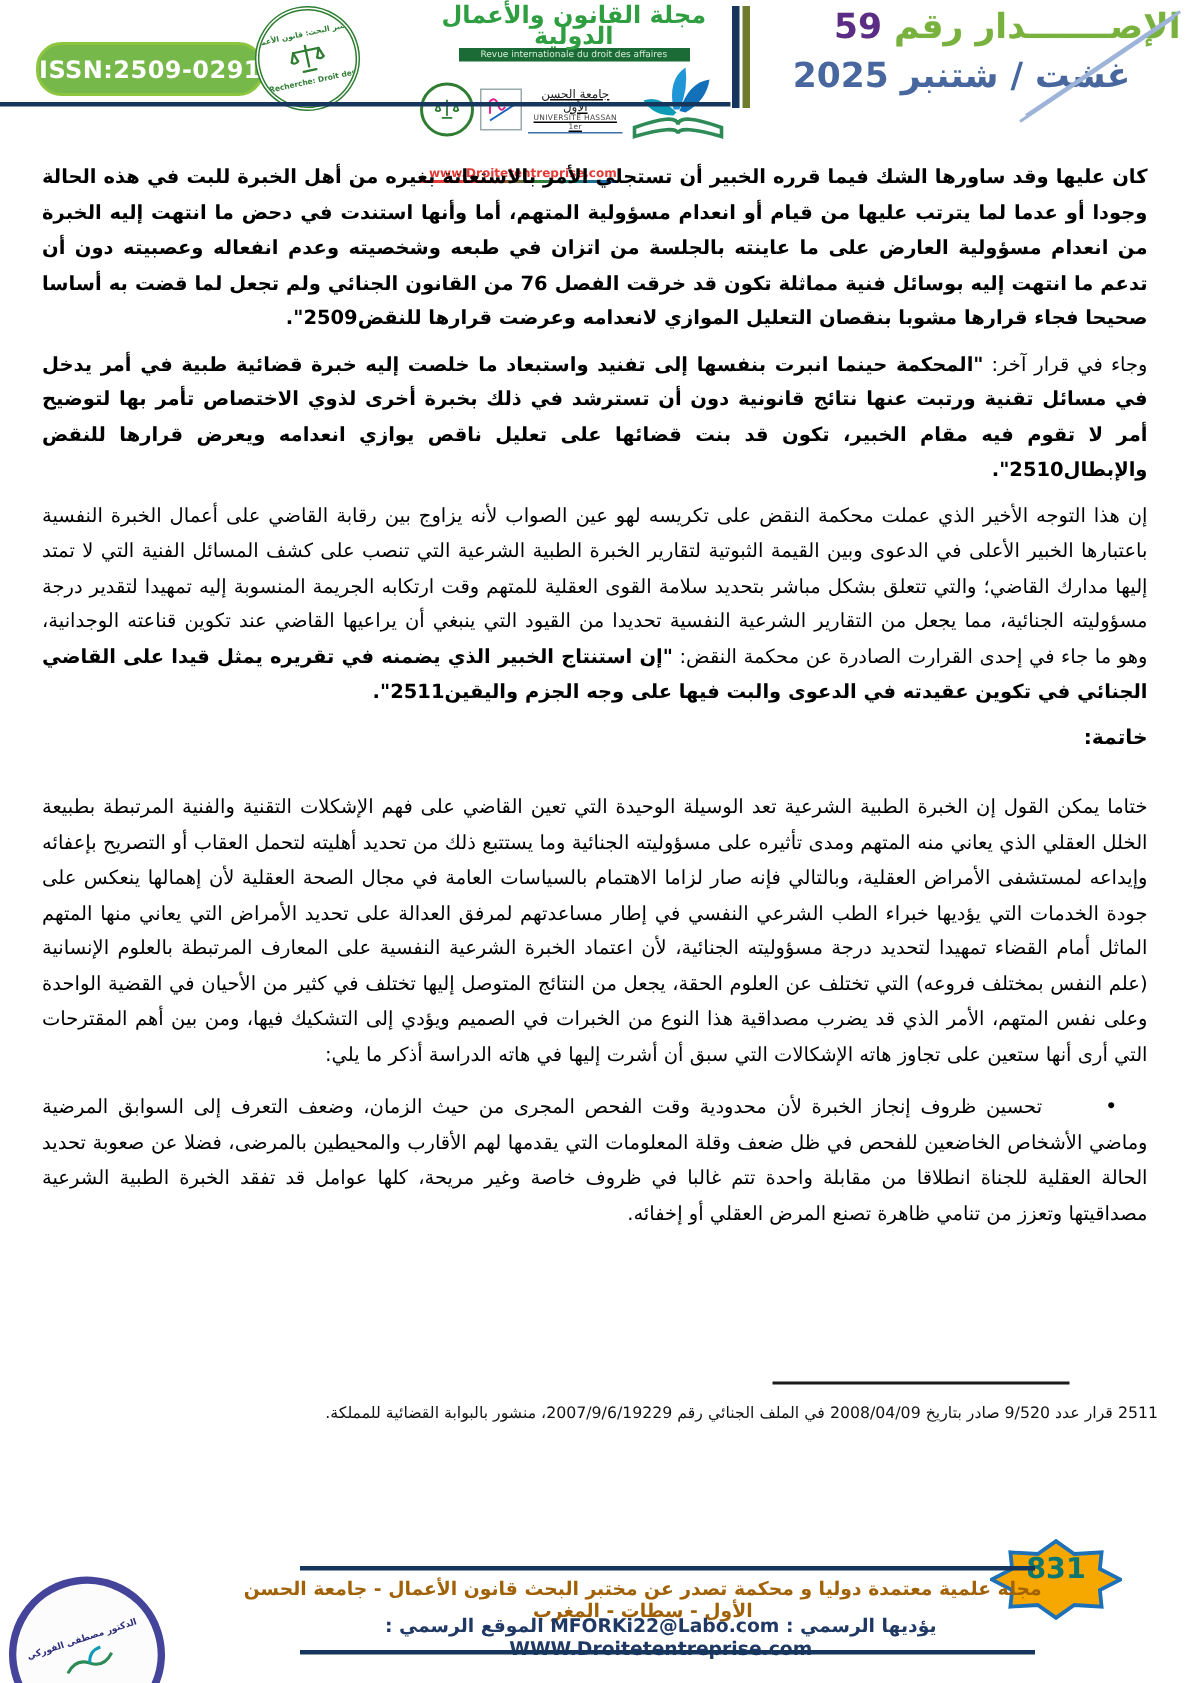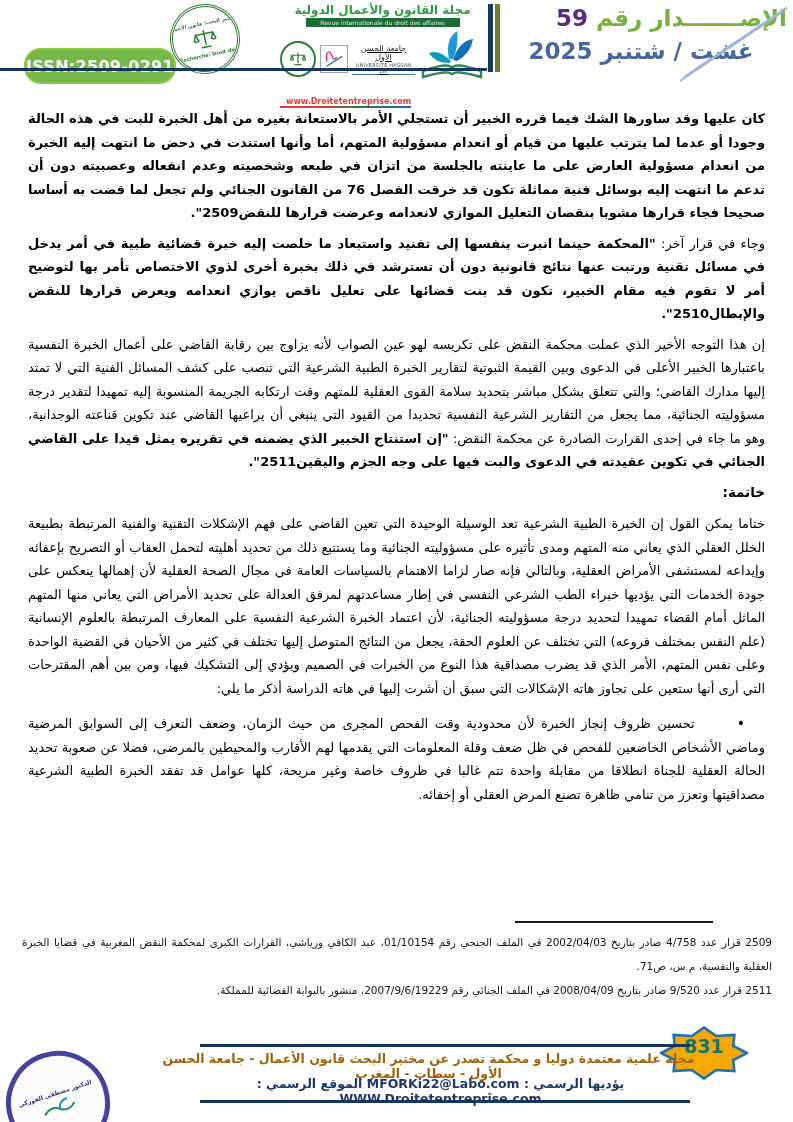--- a/index.html
+++ b/index.html
@@ -1,27 +1,27 @@
 <!DOCTYPE html>
 <html lang="ar"><head>
 <meta charset="utf-8">
 <style>
   html,body{margin:0;padding:0;background:#fff;}
   .page{position:relative;width:793px;height:1122px;background:#ffffff;overflow:hidden;
         font-family:"DejaVu Sans", sans-serif;color:#000;}
   
   .issn-badge{position:absolute;left:24px;top:28px;width:148px;height:32px;background:#76b84a;
     border:2px solid #8cc63f;border-radius:17px;color:#fff;font-weight:bold;font-size:16px;
-    display:flex;align-items:center;justify-content:center;letter-spacing:.3px;margin-top:20px;}
+    display:flex;align-items:center;justify-content:center;letter-spacing:.3px;}
   .seal{position:absolute;border-radius:50%;background:#fff;display:flex;flex-direction:column;
     align-items:center;justify-content:center;text-align:center;overflow:hidden;}
   .seal-lab{left:170px;top:4px;width:64px;height:64px;border:3px double #2e7d32;transform:rotate(-12deg);}
   .seal-micro{font-size:5px;color:#2e7d32;font-weight:bold;line-height:6px;white-space:nowrap;}
   .center-logo{position:absolute;left:280px;top:3px;width:205px;height:74px;}
-  .jt-ar{color:#2f9e41;font-weight:bold;font-size:12px;text-align:center;direction:rtl;line-height:14px;}
+  .jt-ar{color:#2f9e41;font-weight:bold;font-size:16px;text-align:center;direction:rtl;line-height:14px;}
   .jt-fr{background:#1a6b36;color:#d7ecd7;font-size:6px;text-align:center;width:150px;margin:1px auto 2px auto;
     padding:1px 2px;line-height:7px;}
   .logo-row{display:flex;align-items:center;gap:4px;text-decoration:underline;}
   .seal-small{position:relative;width:32px;height:32px;border:2px solid #2e7d32;border-radius:50%;
     display:flex;align-items:center;justify-content:center;background:#fff;flex:0 0 auto;}
   .chart-box{width:26px;height:26px;border:1px solid #9aa;display:flex;align-items:center;justify-content:center;background:#fff;flex:0 0 auto;}
   .univ{flex:1;text-align:center;}
   .univ-ar{font-size:8px;color:#222;direction:rtl;line-height:9px;}
   .univ-fr{font-size:5px;color:#444;letter-spacing:.2px;line-height:6px;border-bottom:1px solid #3b6fb0;}
   .book-wrap{flex:0 0 auto;}
@@ -38,21 +38,21 @@
     font-size:23px;font-weight:bold;color:#47679e;}
   .slash{position:absolute;background:#9db4d8;height:2px;transform-origin:left center;}
   .slash1{left:684px;top:76px;width:124px;transform:rotate(-34deg);}
   .slash2{left:680px;top:80px;width:124px;transform:rotate(-34deg);}
   .header-rule{position:absolute;left:0;top:68px;width:487px;height:3px;background:#17365d;}
   
   .article{position:absolute;top:107px;left:28px;width:737px;direction:rtl;text-align:justify;
     font-size:13px;line-height:23.5px;}
   .article p{margin:0 0 7px 0;}
   .article .b{font-weight:bold;}
-  .article .heading{font-weight:bold;font-size:13.5px;margin:2px 0 8px 0;}
+  .article .heading{font-weight:bold;font-size:13.5px;margin:2px 0 23px 0;}
   .article .bullet{margin-top:12px;}
   .bullet-mark{padding-right:20px;padding-left:42px;font-size:14px;}
   
   .footnote-sep{position:absolute;top:921px;right:80px;width:198px;height:2px;background:#1a1a1a;}
   .footnotes{position:absolute;top:930px;left:22px;width:750px;direction:rtl;text-align:justify;
     font-size:10.5px;line-height:24px;color:#111;}
   .footnotes p{margin:0;}
   
   .star-badge{position:absolute;left:660px;top:1026px;width:88px;height:54px;}
   .star-num{position:absolute;left:0;top:9px;width:88px;text-align:center;font-size:19px;
@@ -148,21 +148,20 @@
       <p class="para"><span class="b">كان عليها وقد ساورها الشك فيما قرره الخبير أن تستجلي الأمر بالاستعانة بغيره من أهل الخبرة للبت في هذه الحالة وجودا أو عدما لما يترتب عليها من قيام أو انعدام مسؤولية المتهم، أما وأنها استندت في دحض ما انتهت إليه الخبرة من انعدام مسؤولية العارض على ما عاينته بالجلسة من اتزان في طبعه وشخصيته وعدم انفعاله وعصبيته دون أن تدعم ما انتهت إليه بوسائل فنية مماثلة تكون قد خرقت الفصل 76 من القانون الجنائي ولم تجعل لما قضت به أساسا صحيحا فجاء قرارها مشوبا بنقصان التعليل الموازي لانعدامه وعرضت قرارها للنقض2509".</span></p>
       <p class="para"><span>وجاء في قرار آخر: </span><span class="b">"المحكمة حينما انبرت بنفسها إلى تفنيد واستبعاد ما خلصت إليه خبرة قضائية طبية في أمر يدخل في مسائل تقنية ورتبت عنها نتائج قانونية دون أن تسترشد في ذلك بخبرة أخرى لذوي الاختصاص تأمر بها لتوضيح أمر لا تقوم فيه مقام الخبير، تكون قد بنت قضائها على تعليل ناقص يوازي انعدامه ويعرض قرارها للنقض والإبطال2510".</span></p>
       <p class="para"><span>إن هذا التوجه الأخير الذي عملت محكمة النقض على تكريسه لهو عين الصواب لأنه يزاوج بين رقابة القاضي على أعمال الخبرة النفسية باعتبارها الخبير الأعلى في الدعوى وبين القيمة الثبوتية لتقارير الخبرة الطبية الشرعية التي تنصب على كشف المسائل الفنية التي لا تمتد إليها مدارك القاضي؛ والتي تتعلق بشكل مباشر بتحديد سلامة القوى العقلية للمتهم وقت ارتكابه الجريمة المنسوبة إليه تمهيدا لتقدير درجة مسؤوليته الجنائية، مما يجعل من التقارير الشرعية النفسية تحديدا من القيود التي ينبغي أن يراعيها القاضي عند تكوين قناعته الوجدانية، وهو ما جاء في إحدى القرارت الصادرة عن محكمة النقض: </span><span class="b">"إن استنتاج الخبير الذي يضمنه في تقريره يمثل قيدا على القاضي الجنائي في تكوين عقيدته في الدعوى والبت فيها على وجه الجزم واليقين2511".</span></p>
       <p class="heading"><span class="b">خاتمة:</span></p>
       <p class="para"><span>ختاما يمكن القول إن الخبرة الطبية الشرعية تعد الوسيلة الوحيدة التي تعين القاضي على فهم الإشكلات التقنية والفنية المرتبطة بطبيعة الخلل العقلي الذي يعاني منه المتهم ومدى تأثيره على مسؤوليته الجنائية وما يستتبع ذلك من تحديد أهليته لتحمل العقاب أو التصريح بإعفائه وإيداعه لمستشفى الأمراض العقلية، وبالتالي فإنه صار لزاما الاهتمام بالسياسات العامة في مجال الصحة العقلية لأن إهمالها ينعكس على جودة الخدمات التي يؤديها خبراء الطب الشرعي النفسي في إطار مساعدتهم لمرفق العدالة على تحديد الأمراض التي يعاني منها المتهم الماثل أمام القضاء تمهيدا لتحديد درجة مسؤوليته الجنائية، لأن اعتماد الخبرة الشرعية النفسية على المعارف المرتبطة بالعلوم الإنسانية (علم النفس بمختلف فروعه) التي تختلف عن العلوم الحقة، يجعل من النتائج المتوصل إليها تختلف في كثير من الأحيان في القضية الواحدة وعلى نفس المتهم، الأمر الذي قد يضرب مصداقية هذا النوع من الخبرات في الصميم ويؤدي إلى التشكيك فيها، ومن بين أهم المقترحات التي أرى أنها ستعين على تجاوز هاته الإشكالات التي سبق أن أشرت إليها في هاته الدراسة أذكر ما يلي:</span></p>
       <p class="bullet"><span class="bullet-mark">•</span><span>تحسين ظروف إنجاز الخبرة لأن محدودية وقت الفحص المجرى من حيث الزمان، وضعف التعرف إلى السوابق المرضية وماضي الأشخاص الخاضعين للفحص في ظل ضعف وقلة المعلومات التي يقدمها لهم الأقارب والمحيطين بالمرضى، فضلا عن صعوبة تحديد الحالة العقلية للجناة انطلاقا من مقابلة واحدة تتم غالبا في ظروف خاصة وغير مريحة، كلها عوامل قد تفقد الخبرة الطبية الشرعية مصداقيتها وتعزز من تنامي ظاهرة تصنع المرض العقلي أو إخفائه.</span></p>
     </main>
 
   <div class="footnote-sep"></div>
   <section class="footnotes" id="footnotes-list">
-      <p>2509 قرار عدد 4/758 صادر بتاريخ 2002/04/03 في الملف الجنحي رقم 01/10154، عبد الكافي ورياشي، القرارات الكبرى لمحكمة النقض المغربية في قضايا الخبرة العقلية والنفسية، م س، ص71.</p>
       <p>2511 قرار عدد 9/520 صادر بتاريخ 2008/04/09 في الملف الجنائي رقم 2007/9/6/19229، منشور بالبوابة القضائية للمملكة.</p>
     </section>
 
   <footer>
     <div class="star-badge">
       <svg width="88" height="54" viewBox="0 0 86 52">
         <polygon points="85,26 71.6,32.9 72.7,43.7 54.9,42.6 43,51 31.1,42.6 13.3,43.7 14.4,32.9 1,26 14.4,19.1 13.3,8.3 31.1,9.4 43,1 54.9,9.4 72.7,8.3 71.6,19.1" fill="#f6a800" stroke="#1d71b8" stroke-width="2.5"></polygon>
       </svg>
       <div class="star-num">831</div>
     </div>

